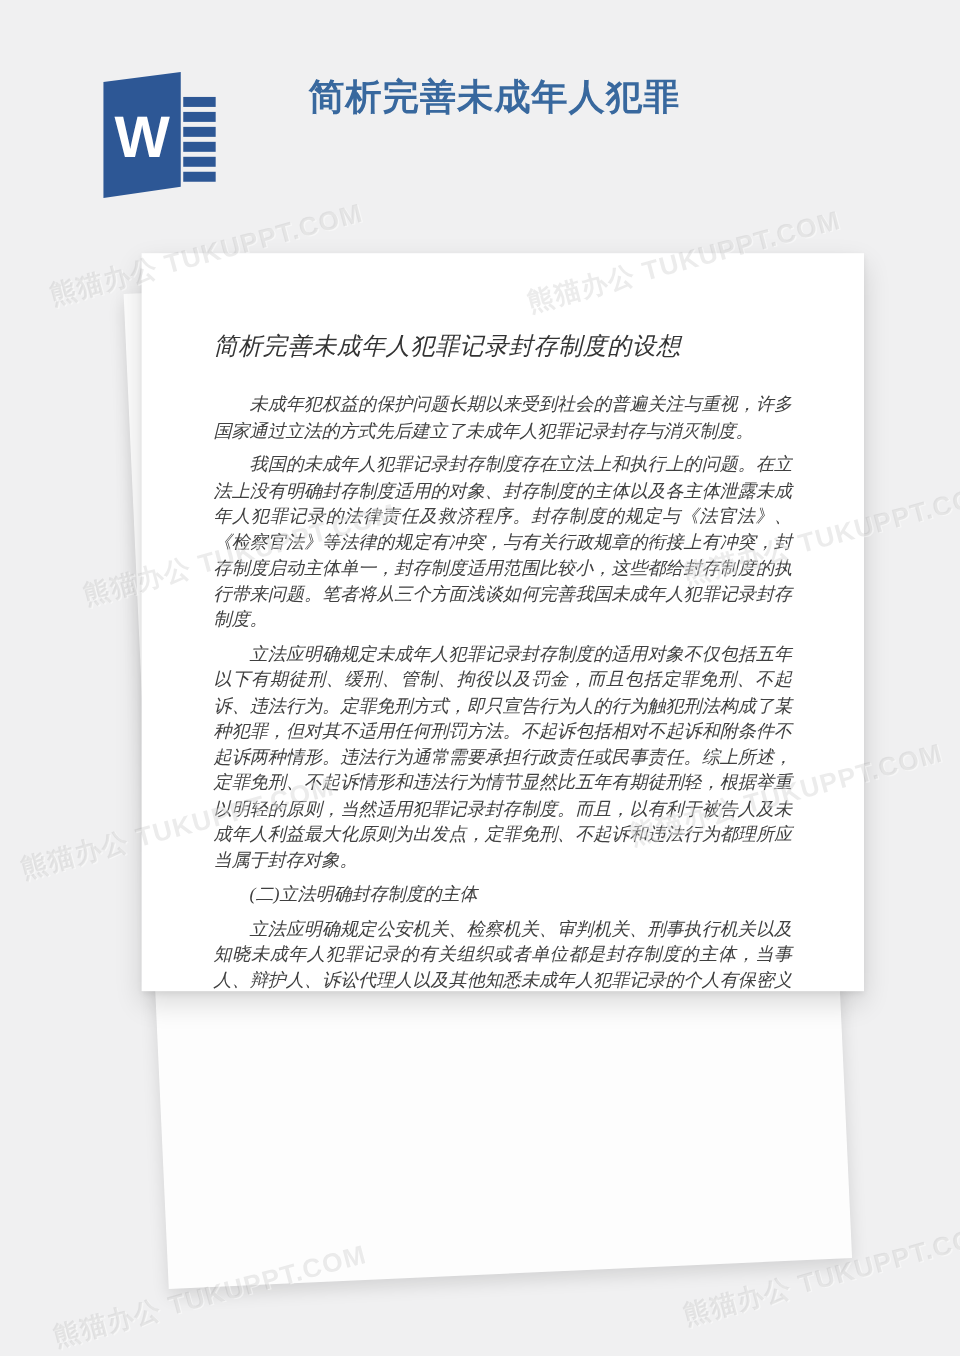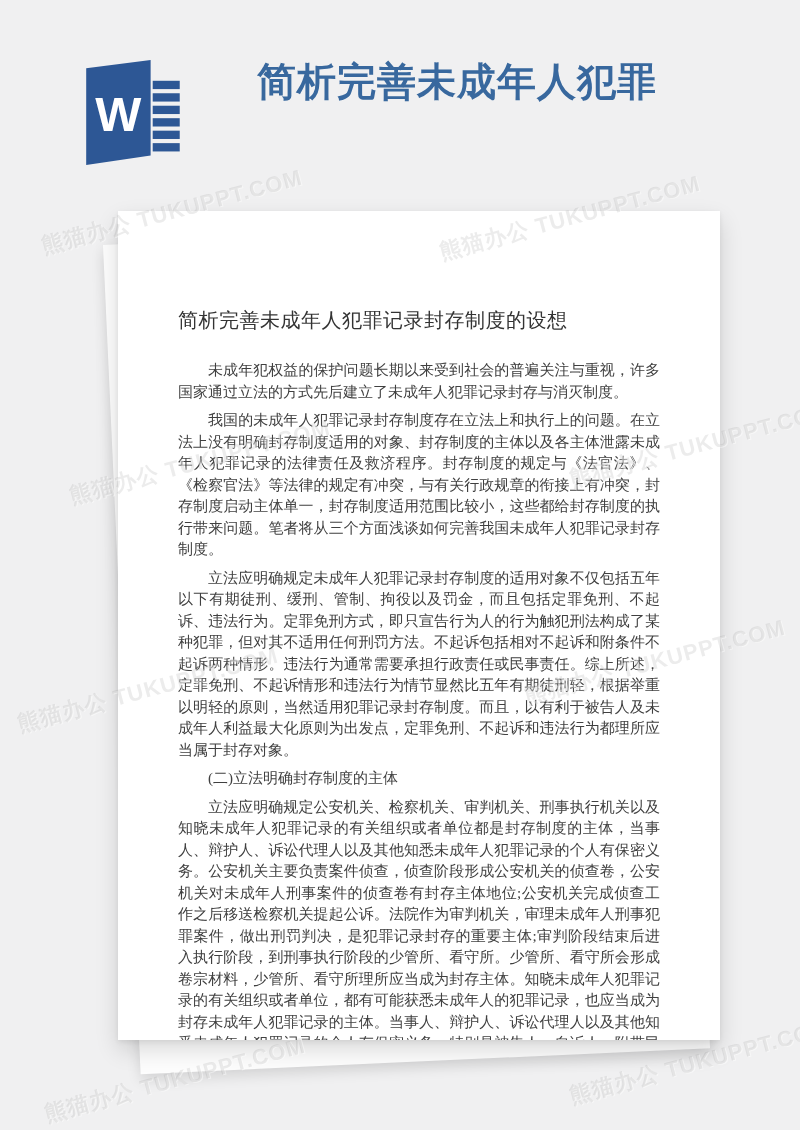--- a/index.html
+++ b/index.html
@@ -9,37 +9,38 @@
     background:#f0f0f1;
     overflow:hidden;
     font-family:"Liberation Serif","DejaVu Serif",serif;
   }
 
   
   .word-icon { position:absolute; left:75px; top:60px; width:118px; height:106px; }
   .header-title {
     position:absolute; left:257px; top:53px; width:490px;
     font-family:"Liberation Serif","DejaVu Serif",serif;
-    font-weight:700; font-size:39px; line-height:57px;
+    font-weight:700; font-size:30px; line-height:57px;
     letter-spacing:1px; color:#38689e;
   }
 
   
   .page-behind {
     position:absolute; left:103px; top:245px; width:570px; height:830px;
     background:#fdfdfd;
     transform:rotate(-2.6deg); transform-origin:0 0;
     box-shadow:0 6px 14px rgba(0,0,0,0.12);
   }
   .page-main {
-    position:absolute; left:118px; top:211px; width:602px; height:829px;
+    position:absolute; left:118px; top:211px; width:602px; height:615px;
     background:#ffffff; box-sizing:border-box;
-    padding:96px 60px 0 60px;
+    padding:64px 60px 0 60px;
     overflow:hidden;
     box-shadow:0 10px 22px rgba(0,0,0,0.14), 0 2px 5px rgba(0,0,0,0.07);
+    font-style:italic;
   }
   .doc-title {
     font-size:20px; font-weight:400; color:#333;
     letter-spacing:0.5px; margin:0 0 26px 0;
   }
   .doc-body p {
     margin:0 0 7px 0;
     font-size:15px; line-height:21.5px;
     color:#404040; text-align:justify; text-indent:2em;
   }

